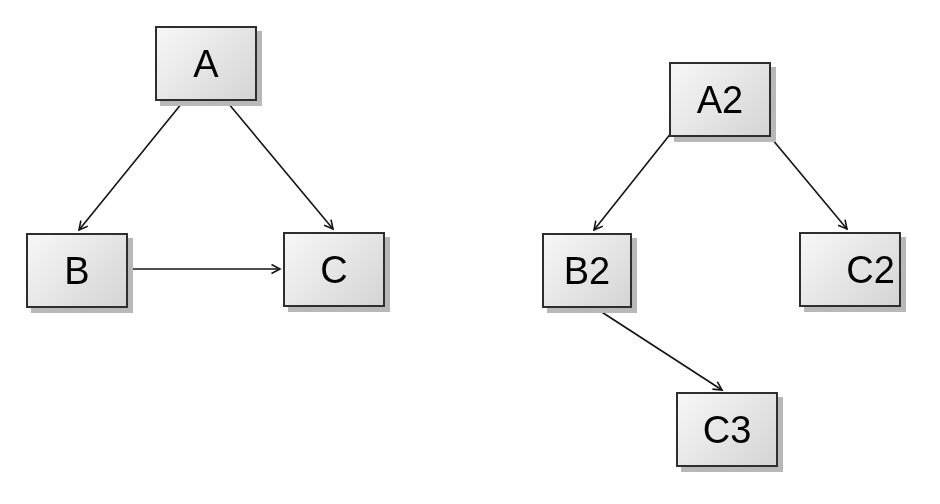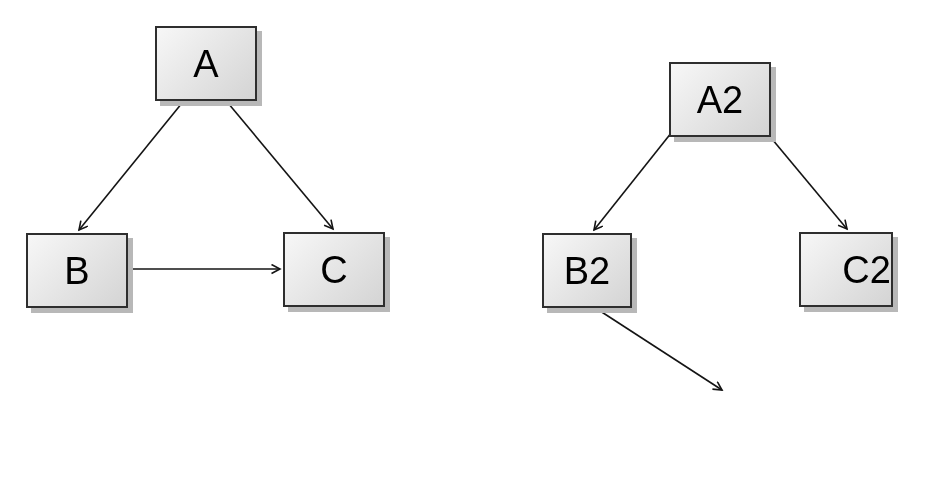--- a/index.html
+++ b/index.html
@@ -74,17 +74,20 @@
     </div>
 
     <div class="node" style="left: 669px; top: 26px; width: 102px; height: 75px; margin-top: 36px;">
       <span class="node-label">A2</span>
     </div>
 
     <div class="node" style="left: 542px; top: 233px; width: 90px; height: 75px;">
       <span class="node-label">B2</span>
     </div>
 
-    <div class="node" style="left: 799px; top: 232px; width: 94px; height: 75px; padding-left: 41px;">
+    <div class="node" style="left: 799px; top: 232px; width: 102px; height: 75px; padding-left: 41px;">
       <span class="node-label">C2</span>
     </div>
 
+    <div class="node" style="left: 676px; top: 392px; width: 102px; height: 75px;">
+      <span class="node-label">C3</span>
+    </div>
   </div>
 
 </body></html>

